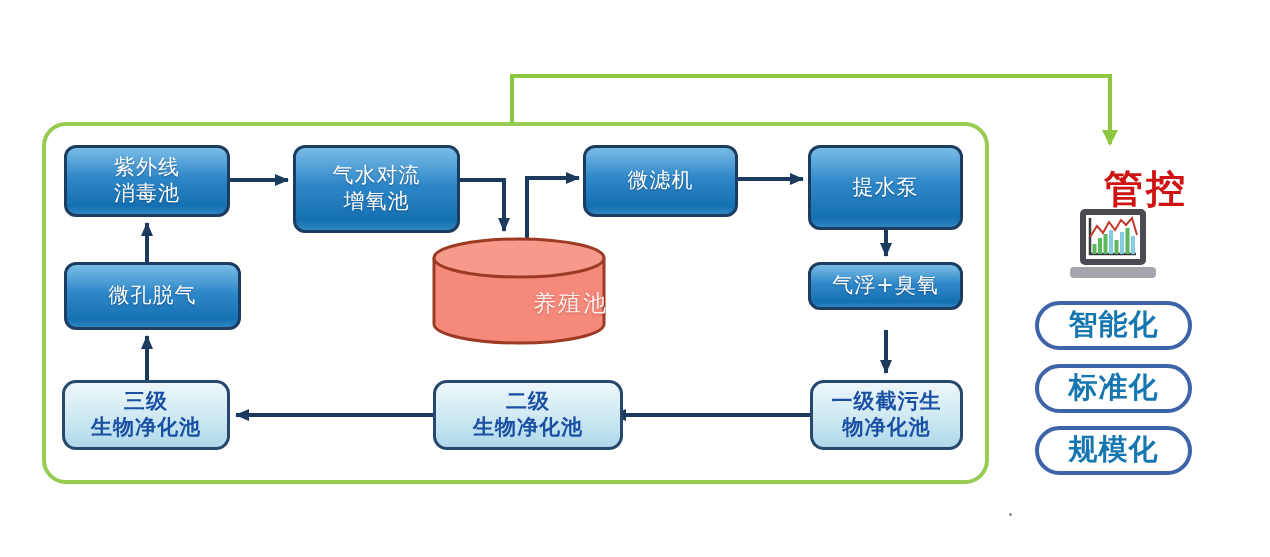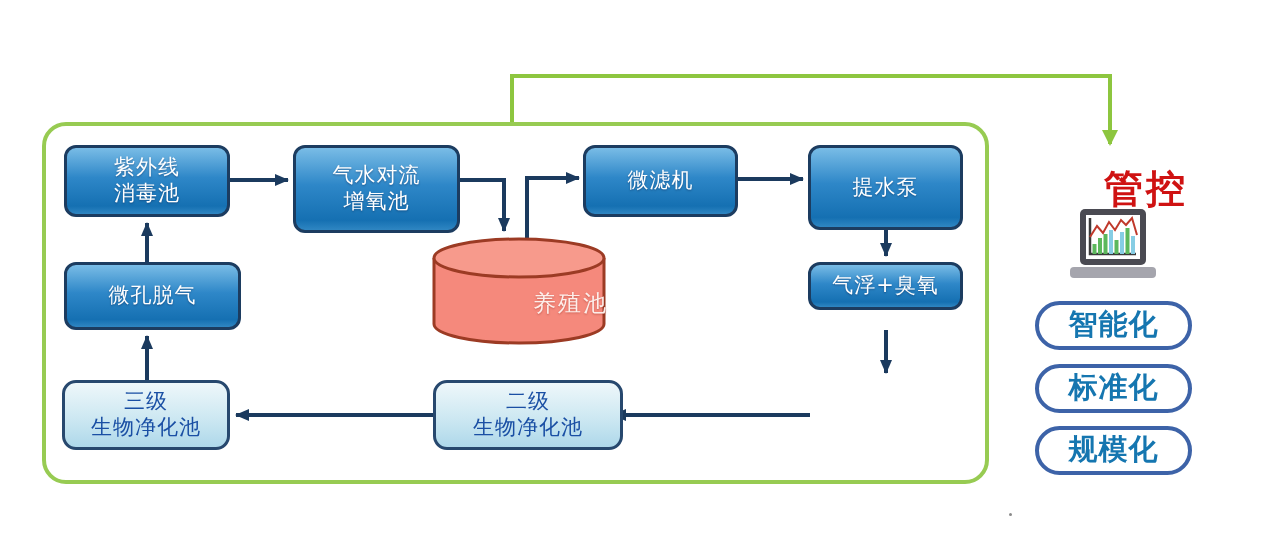--- a/index.html
+++ b/index.html
@@ -19,21 +19,21 @@
   }
   .node.blue{
     background:linear-gradient(180deg,#79bce6 0%,#2e87c8 45%,#1570b2 88%,#2f86c2 100%);
     border:3px solid #1c3c60;border-radius:12px;color:#ffffff;
     font-size:21px;font-weight:500;letter-spacing:1px;
     text-shadow:0 1px 2px rgba(0,0,40,.35);
   }
   .node.light{
     background:linear-gradient(180deg,#eef7fa 0%,#cde8f2 55%,#aed8ea 100%);
     border:3px solid #27486e;border-radius:14px;color:#1a4fa4;
-    font-size:21px;font-weight:normal;letter-spacing:1px;justify-content:center;
+    font-size:21px;font-weight:bold;letter-spacing:1px;justify-content:center;
   }
   .pond-label{
     position:absolute;left:430px;top:276px;width:178px;text-align:right;
     color:#fdeeea;font-size:23px;font-weight:500;letter-spacing:2px;
     text-shadow:0 1px 2px rgba(120,20,10,.35);
   }
   .ctl-title{
     position:absolute;left:1038px;top:150px;width:150px;text-align:right;
     color:#cf1212;font-size:39px;font-weight:bold;letter-spacing:3px;
   }
@@ -108,20 +108,24 @@
   <div class="pond-label">养殖池</div>
 
   <div class="node light" style="left:62px;top:368px;width:168px;height:70px;">
     <span>三级</span>
     <span>生物净化池</span>
   </div>
   <div class="node light" style="left:433px;top:368px;width:190px;height:70px;">
     <span>二级</span>
     <span>生物净化池</span>
   </div>
+  <div class="node light" style="left:810px;top:368px;width:153px;height:70px;">
+    <span>一级截污生</span>
+    <span>物净化池</span>
+  </div>
 
   <div class="ctl-title">管控</div>
 
   <svg class="laptop" viewBox="0 0 94 74">
     <rect x="14" y="0" width="66" height="56" rx="5" fill="#4a4a52"></rect>
     <rect x="20" y="6" width="54" height="44" fill="#ffffff"></rect>
     <path d="M24,9 L24,45 L70,45" fill="none" stroke="#3a3a3a" stroke-width="2.5"></path>
     <rect x="26.5" y="35" width="4" height="10" fill="#5cb85c"></rect>
     <rect x="32" y="29" width="4" height="16" fill="#5cb85c"></rect>
     <rect x="37.5" y="25" width="4" height="20" fill="#5cb85c"></rect>

